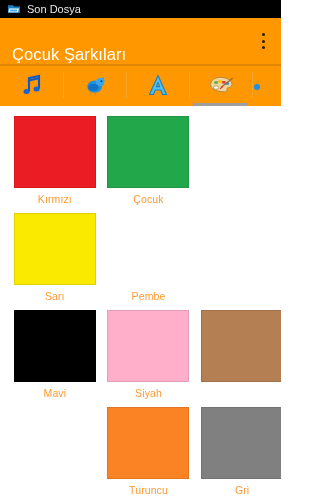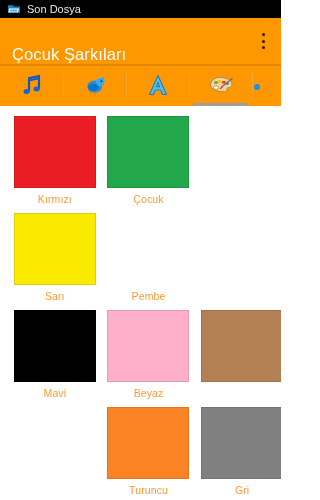--- a/index.html
+++ b/index.html
@@ -225,21 +225,21 @@
       </div>
     </div>
 
     <div class="grid-row">
       <div class="cell">
         <div class="swatch" style="background:#000000"></div>
         <div class="cell-label">Mavi</div>
       </div>
       <div class="cell">
         <div class="swatch" style="background:#FFAFC9"></div>
-        <div class="cell-label">Beyaz</div>
+        <div class="cell-label">Siyah</div>
       </div>
       <div class="cell">
         <div class="swatch" style="background:#B57F54"></div>
       </div>
     </div>
 
     <div class="grid-row">
       <div class="cell empty">
         <div class="swatch" style="background:#FFFFFF"></div>
         <div class="cell-label"></div>

